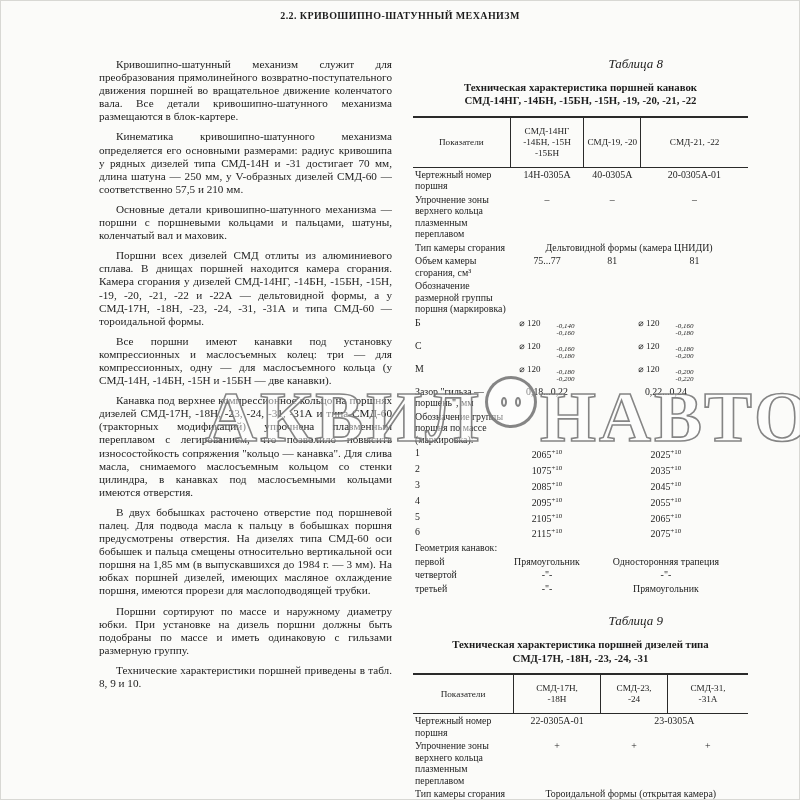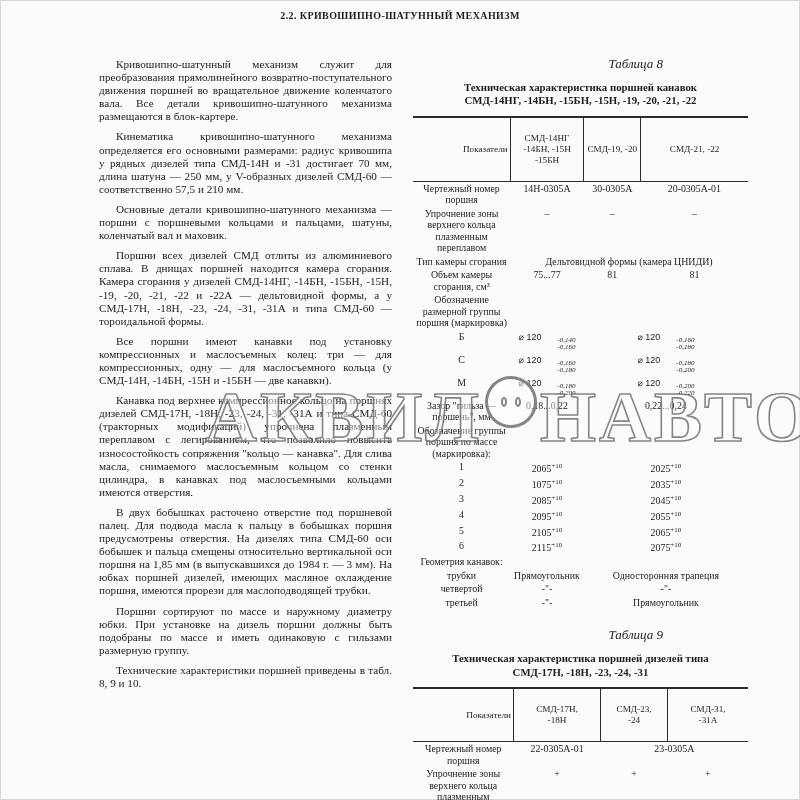--- a/index.html
+++ b/index.html
@@ -18,29 +18,29 @@
     font-size:11.2px;line-height:13.1px;text-align:justify;
   }
   .left-col p{text-indent:17px;margin-bottom:7px}
   .right-col{position:absolute;left:413px;top:56px;width:335px}
   .tbl-caption{font-style:italic;font-size:13px;text-align:right;padding-right:85px}
   .tbl-title{font-weight:bold;font-size:10.8px;line-height:1.25;text-align:center;margin:9px 6px 8px}
   table.tech{width:100%;border-collapse:collapse;font-size:9.9px;line-height:11.5px}
   table.tech th{
     font-weight:normal;font-size:9.2px;line-height:11px;
     border-top:2px solid #2a2a2a;border-bottom:1.4px solid #2a2a2a;
-    padding:15px 2px;vertical-align:middle;text-align:center;white-space:pre-line;
+    padding:8px 2px;vertical-align:middle;text-align:center;white-space:pre-line;
   }
   table.tech th + th{border-left:1px solid #2a2a2a}
-  table.tech th:first-child{text-align:right}
+  table.tech th:first-child{text-align:center}
   table.tech td{padding:1px 2px;vertical-align:top}
-  td.lbl{text-align:center}
+  td.lbl{text-align:left}
   td.sub{padding-left:20px}
   td.val{text-align:center}
-  .dia{font-family:Liberation Sans, sans-serif;font-size:9px}
+  .dia{font-family:Liberation Serif, serif;font-size:9px}
   .tol{
     display:inline-flex;flex-direction:column;margin-left:16px;
     font-size:7px;line-height:7.5px;font-style:italic;vertical-align:-2px;text-align:right;
   }
   sup.ms{font-size:7px}
   .gap9{height:18px}
   .watermark{
     position:absolute;left:193px;top:376px;z-index:6;display:flex;align-items:flex-start;
     font-weight:bold;font-size:72px;letter-spacing:3px;white-space:nowrap;
     color:rgba(255,255,255,.45);margin-left:12px;-webkit-text-stroke:1.6px rgba(112,112,112,.85);
@@ -93,21 +93,21 @@
 -14БН, -15Н
 -15БН</th>
         <th>СМД-19, -20</th>
         <th>СМД-21, -22</th>
       </tr>
     </thead>
     <tbody>
       <tr>
         <td class="lbl">Чертежный номер поршня</td>
         <td class="val">14Н-0305А</td>
-        <td class="val">30-0305А</td>
+        <td class="val">40-0305А</td>
         <td class="val">20-0305А-01</td>
       </tr>
       <tr>
         <td class="lbl">Упрочнение зоны верхнего кольца плазменным переплавом</td>
         <td class="val">–</td>
         <td class="val">–</td>
         <td class="val">–</td>
       </tr>
       <tr>
         <td class="lbl">Тип камеры сгорания</td>
@@ -199,21 +199,21 @@
         <td class="val"><span>2115</span><sup class="ms">+10</sup></td>
         <td class="val" colspan="2"><span>2075</span><sup class="ms">+10</sup></td>
       </tr>
       <tr>
         <td class="lbl">Геометрия канавок:</td>
         <td></td>
           <td></td>
           <td></td>
       </tr>
       <tr>
-        <td class="lbl sub">трубки</td>
+        <td class="lbl sub">первой</td>
         <td class="val">Прямоугольник</td>
         <td class="val" colspan="2">Односторонняя трапеция</td>
       </tr>
       <tr>
         <td class="lbl sub">четвертой</td>
         <td class="val">-"-</td>
         <td class="val" colspan="2">-"-</td>
       </tr>
       <tr>
         <td class="lbl sub">третьей</td>

